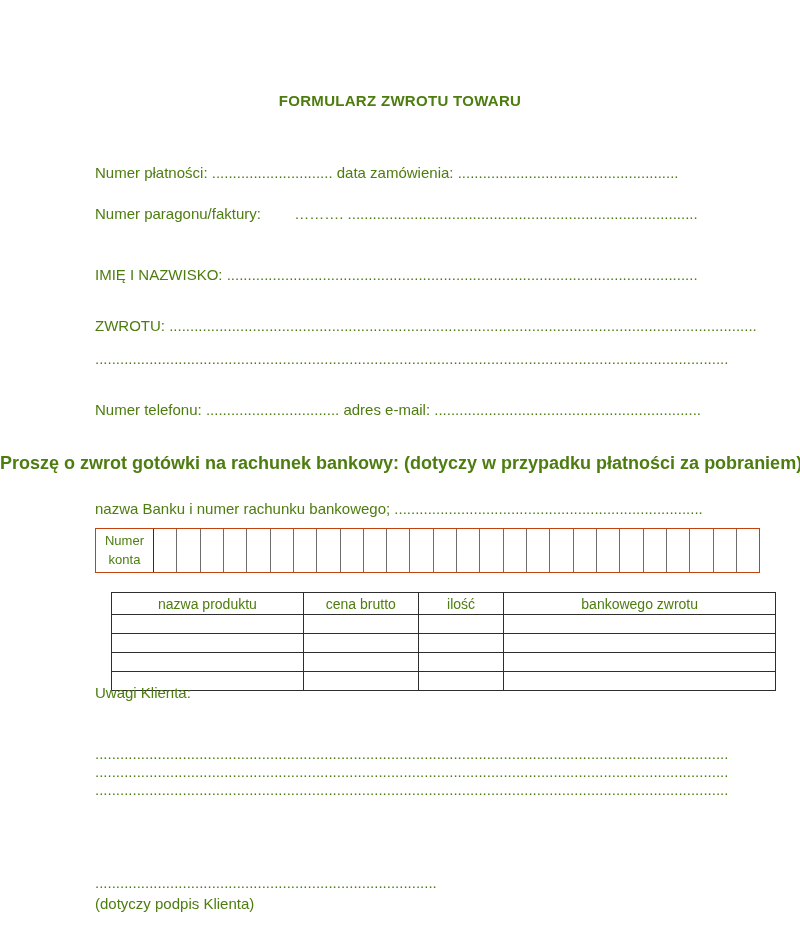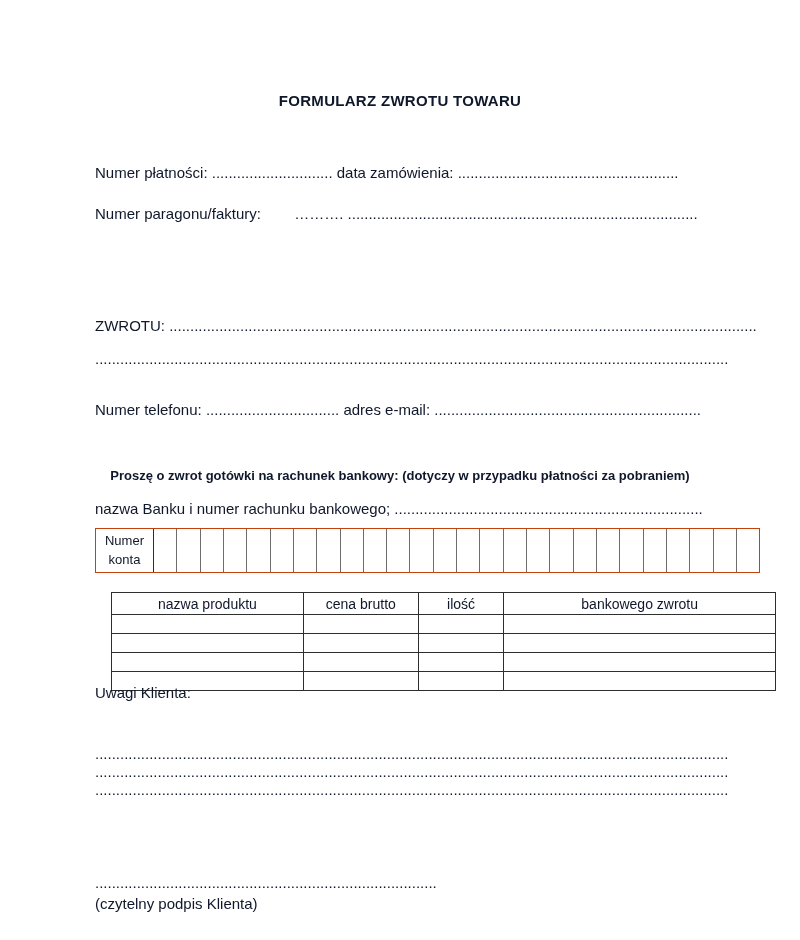--- a/index.html
+++ b/index.html
@@ -1,21 +1,21 @@
 <!DOCTYPE html>
 <html><head>
 <meta charset="utf-8">
 <style>
   html,body{margin:0;padding:0;background:#ffffff;}
   .page{
     position:relative;
     width:800px;height:940px;
     background:#ffffff;
     font-family:"Liberation Sans","DejaVu Sans",sans-serif;
-    color:#0f172a;
+    color:#4d7c0f;
     overflow:hidden;
   }
   .line{
     position:absolute;
     left:95px;
     font-size:15px;
     line-height:18px;
     white-space:pre;
     overflow:hidden;
     max-width:690px;
@@ -26,24 +26,23 @@
     text-align:center;
     font-size:15px;
     font-weight:bold;
     letter-spacing:.3px;
     white-space:pre;
   }
   .refund-note{
     position:absolute;
     top:453px;left:0;width:100%;
     text-align:center;
-    font-size:13px;
+    font-size:18px;
     font-weight:bold;
     white-space:pre;
-    margin-top:15px;
   }
   
   .acct{
     position:absolute;
     top:528px;left:95px;
     width:665px;height:45px;
     border:1px solid #c2410c;
     display:flex;
     box-sizing:border-box;
     background:#fff;
@@ -91,20 +90,21 @@
 </style>
 </head>
 <body>
 
 <div class="page">
 
   <div class="title">FORMULARZ ZWROTU TOWARU</div>
 
   <div class="line" style="top:164px">Numer płatności: ............................. data zamówienia: .....................................................</div>
   <div class="line" style="top:205px">Numer paragonu/faktury:        ………. ....................................................................................</div>
+  <div class="line" style="top:266px">IMIĘ I NAZWISKO: .................................................................................................................</div>
   <div class="line" style="top:317px">ZWROTU: .............................................................................................................................................</div>
   <div class="line" style="top:350px">........................................................................................................................................................</div>
   <div class="line" style="top:401px">Numer telefonu: ................................ adres e-mail: ................................................................</div>
 
   <div class="refund-note">Proszę o zwrot gotówki na rachunek bankowy: (dotyczy w przypadku płatności za pobraniem)</div>
 
   <div class="line" style="top:500px">nazwa Banku i numer rachunku bankowego; ..........................................................................</div>
 
   <div class="acct">
     <div class="acct-label">Numer konta</div>
@@ -174,15 +174,15 @@
       </tr>
     </tbody>
   </table>
 
   <div class="line" style="top:684px">Uwagi Klienta:</div>
   <div class="line" style="top:745px">........................................................................................................................................................</div>
   <div class="line" style="top:763px">........................................................................................................................................................</div>
   <div class="line" style="top:781px">........................................................................................................................................................</div>
 
   <div class="line" style="top:874px">..................................................................................</div>
-  <div class="line" style="top:895px">(czytelny podpis Klienta)</div>
+  <div class="line" style="top:895px">(dotyczy podpis Klienta)</div>
 
 </div>
 
 </body></html>

